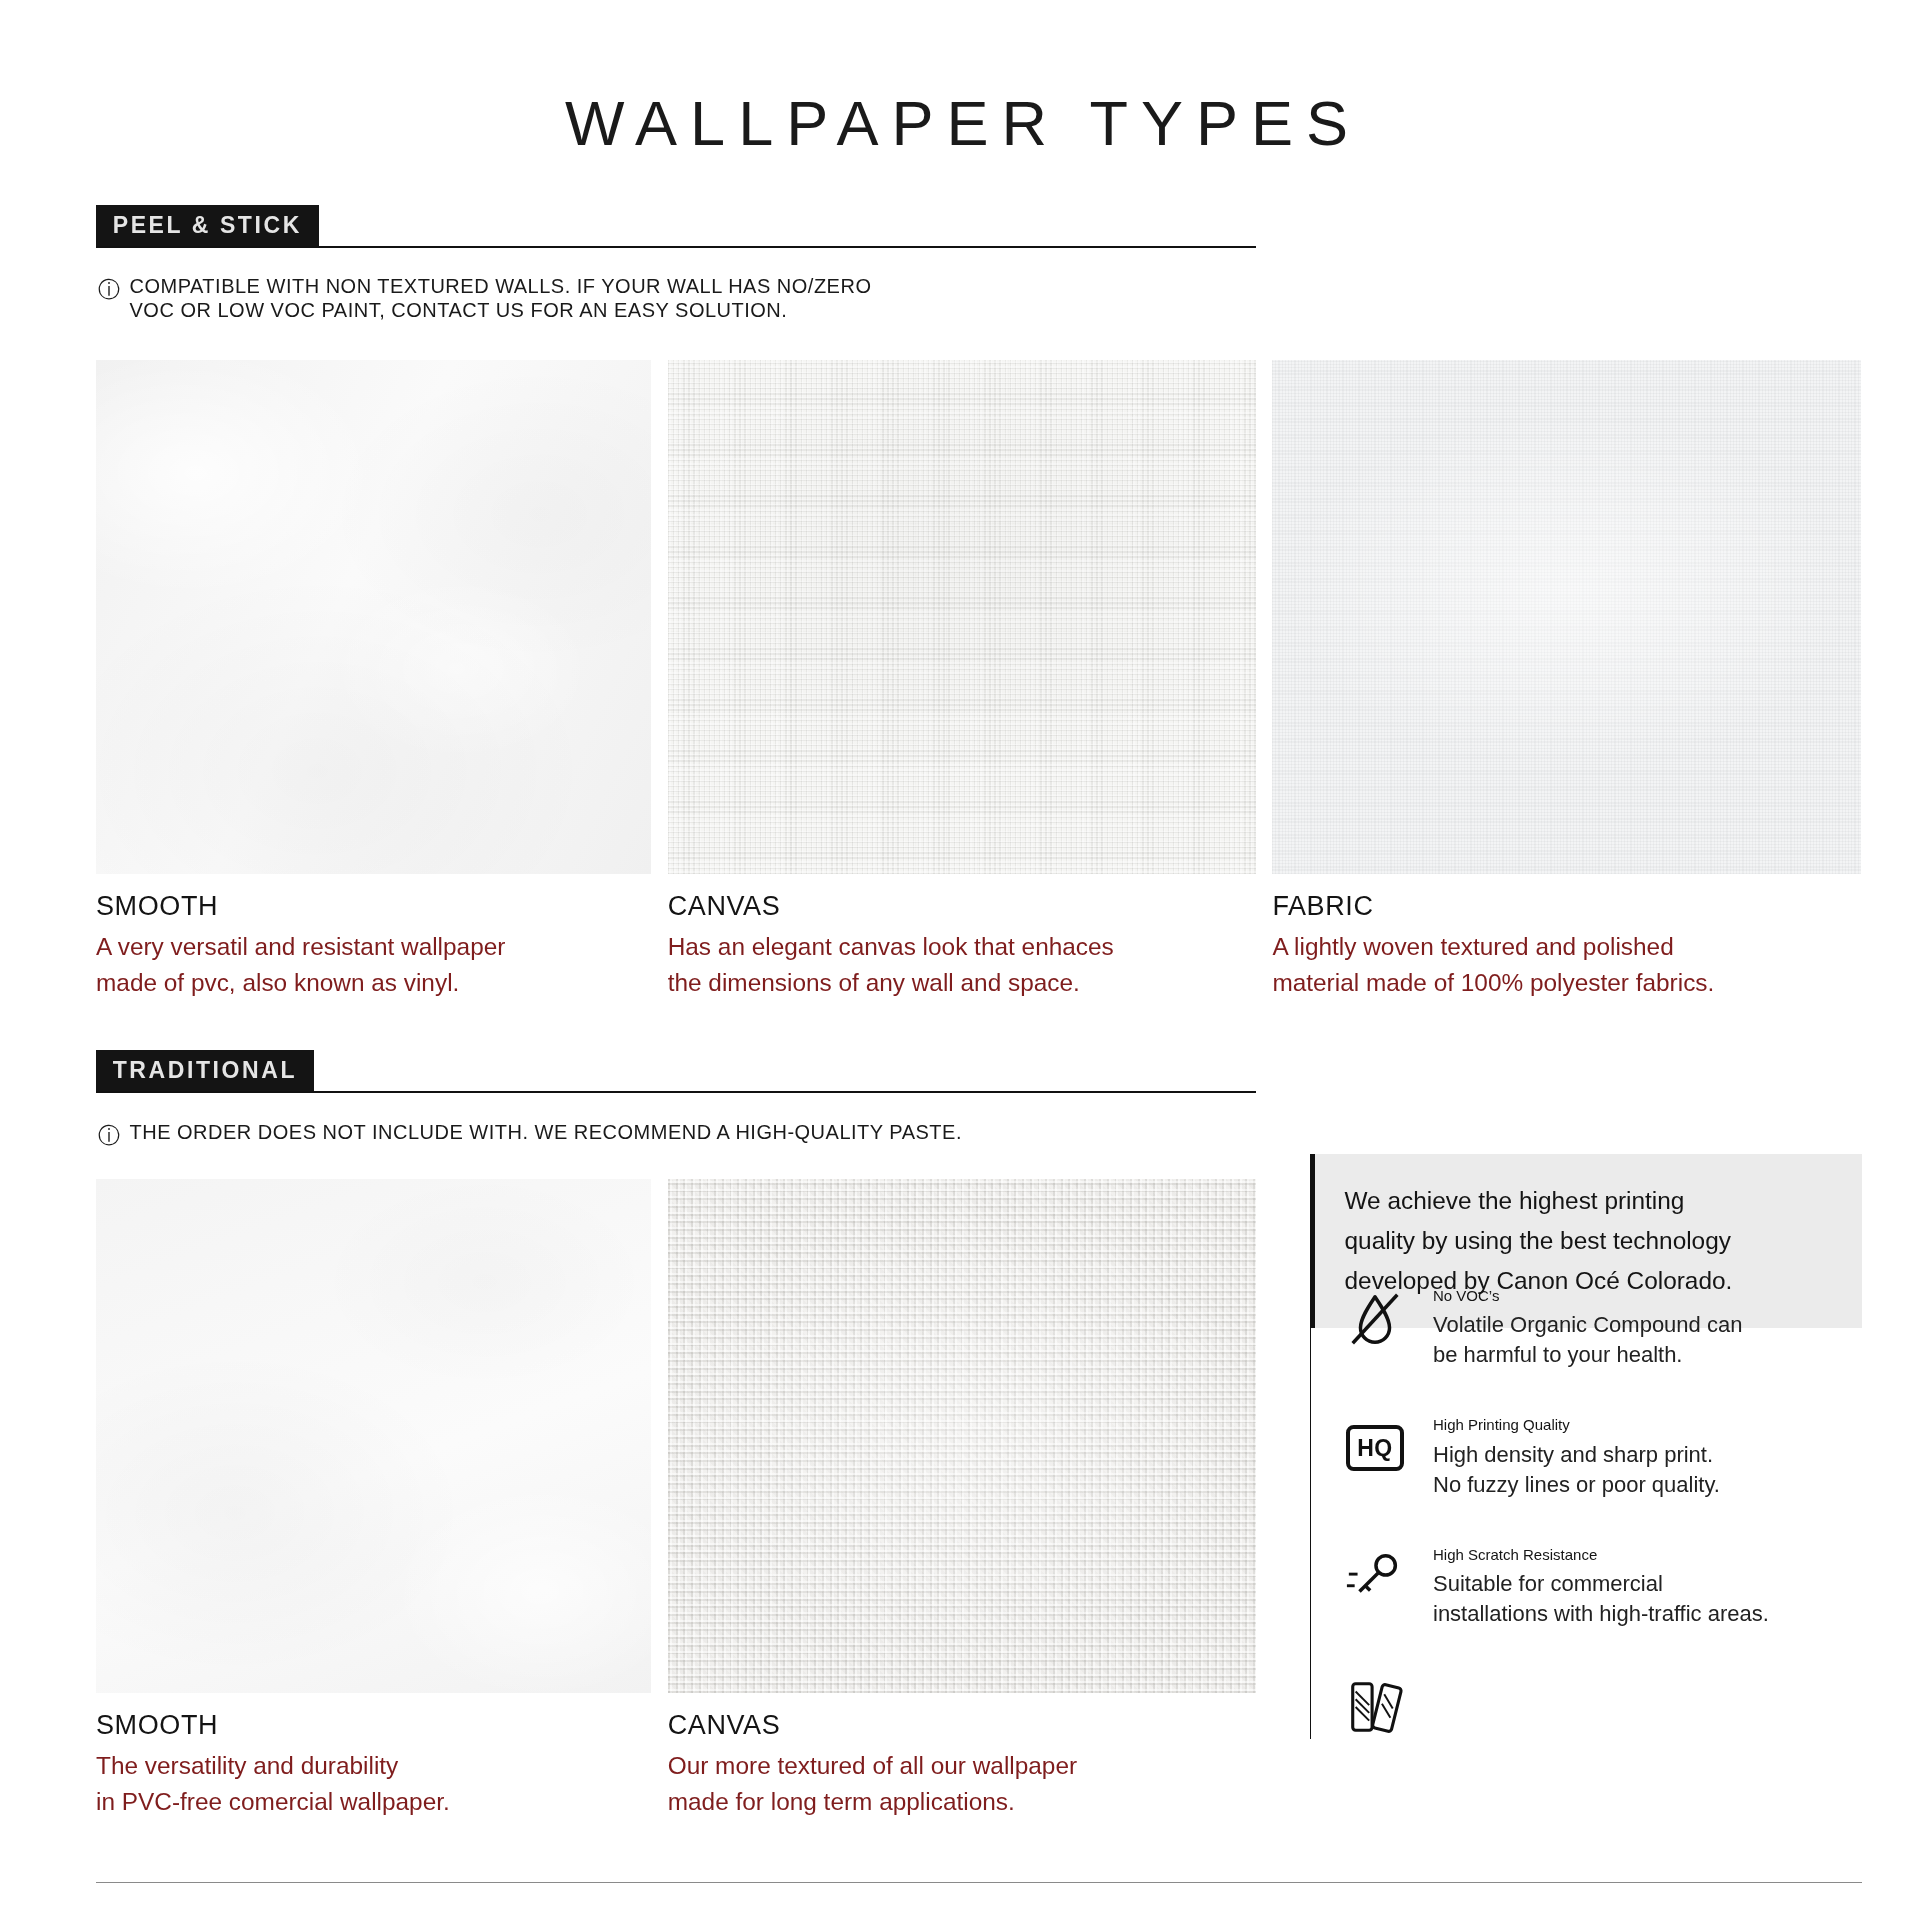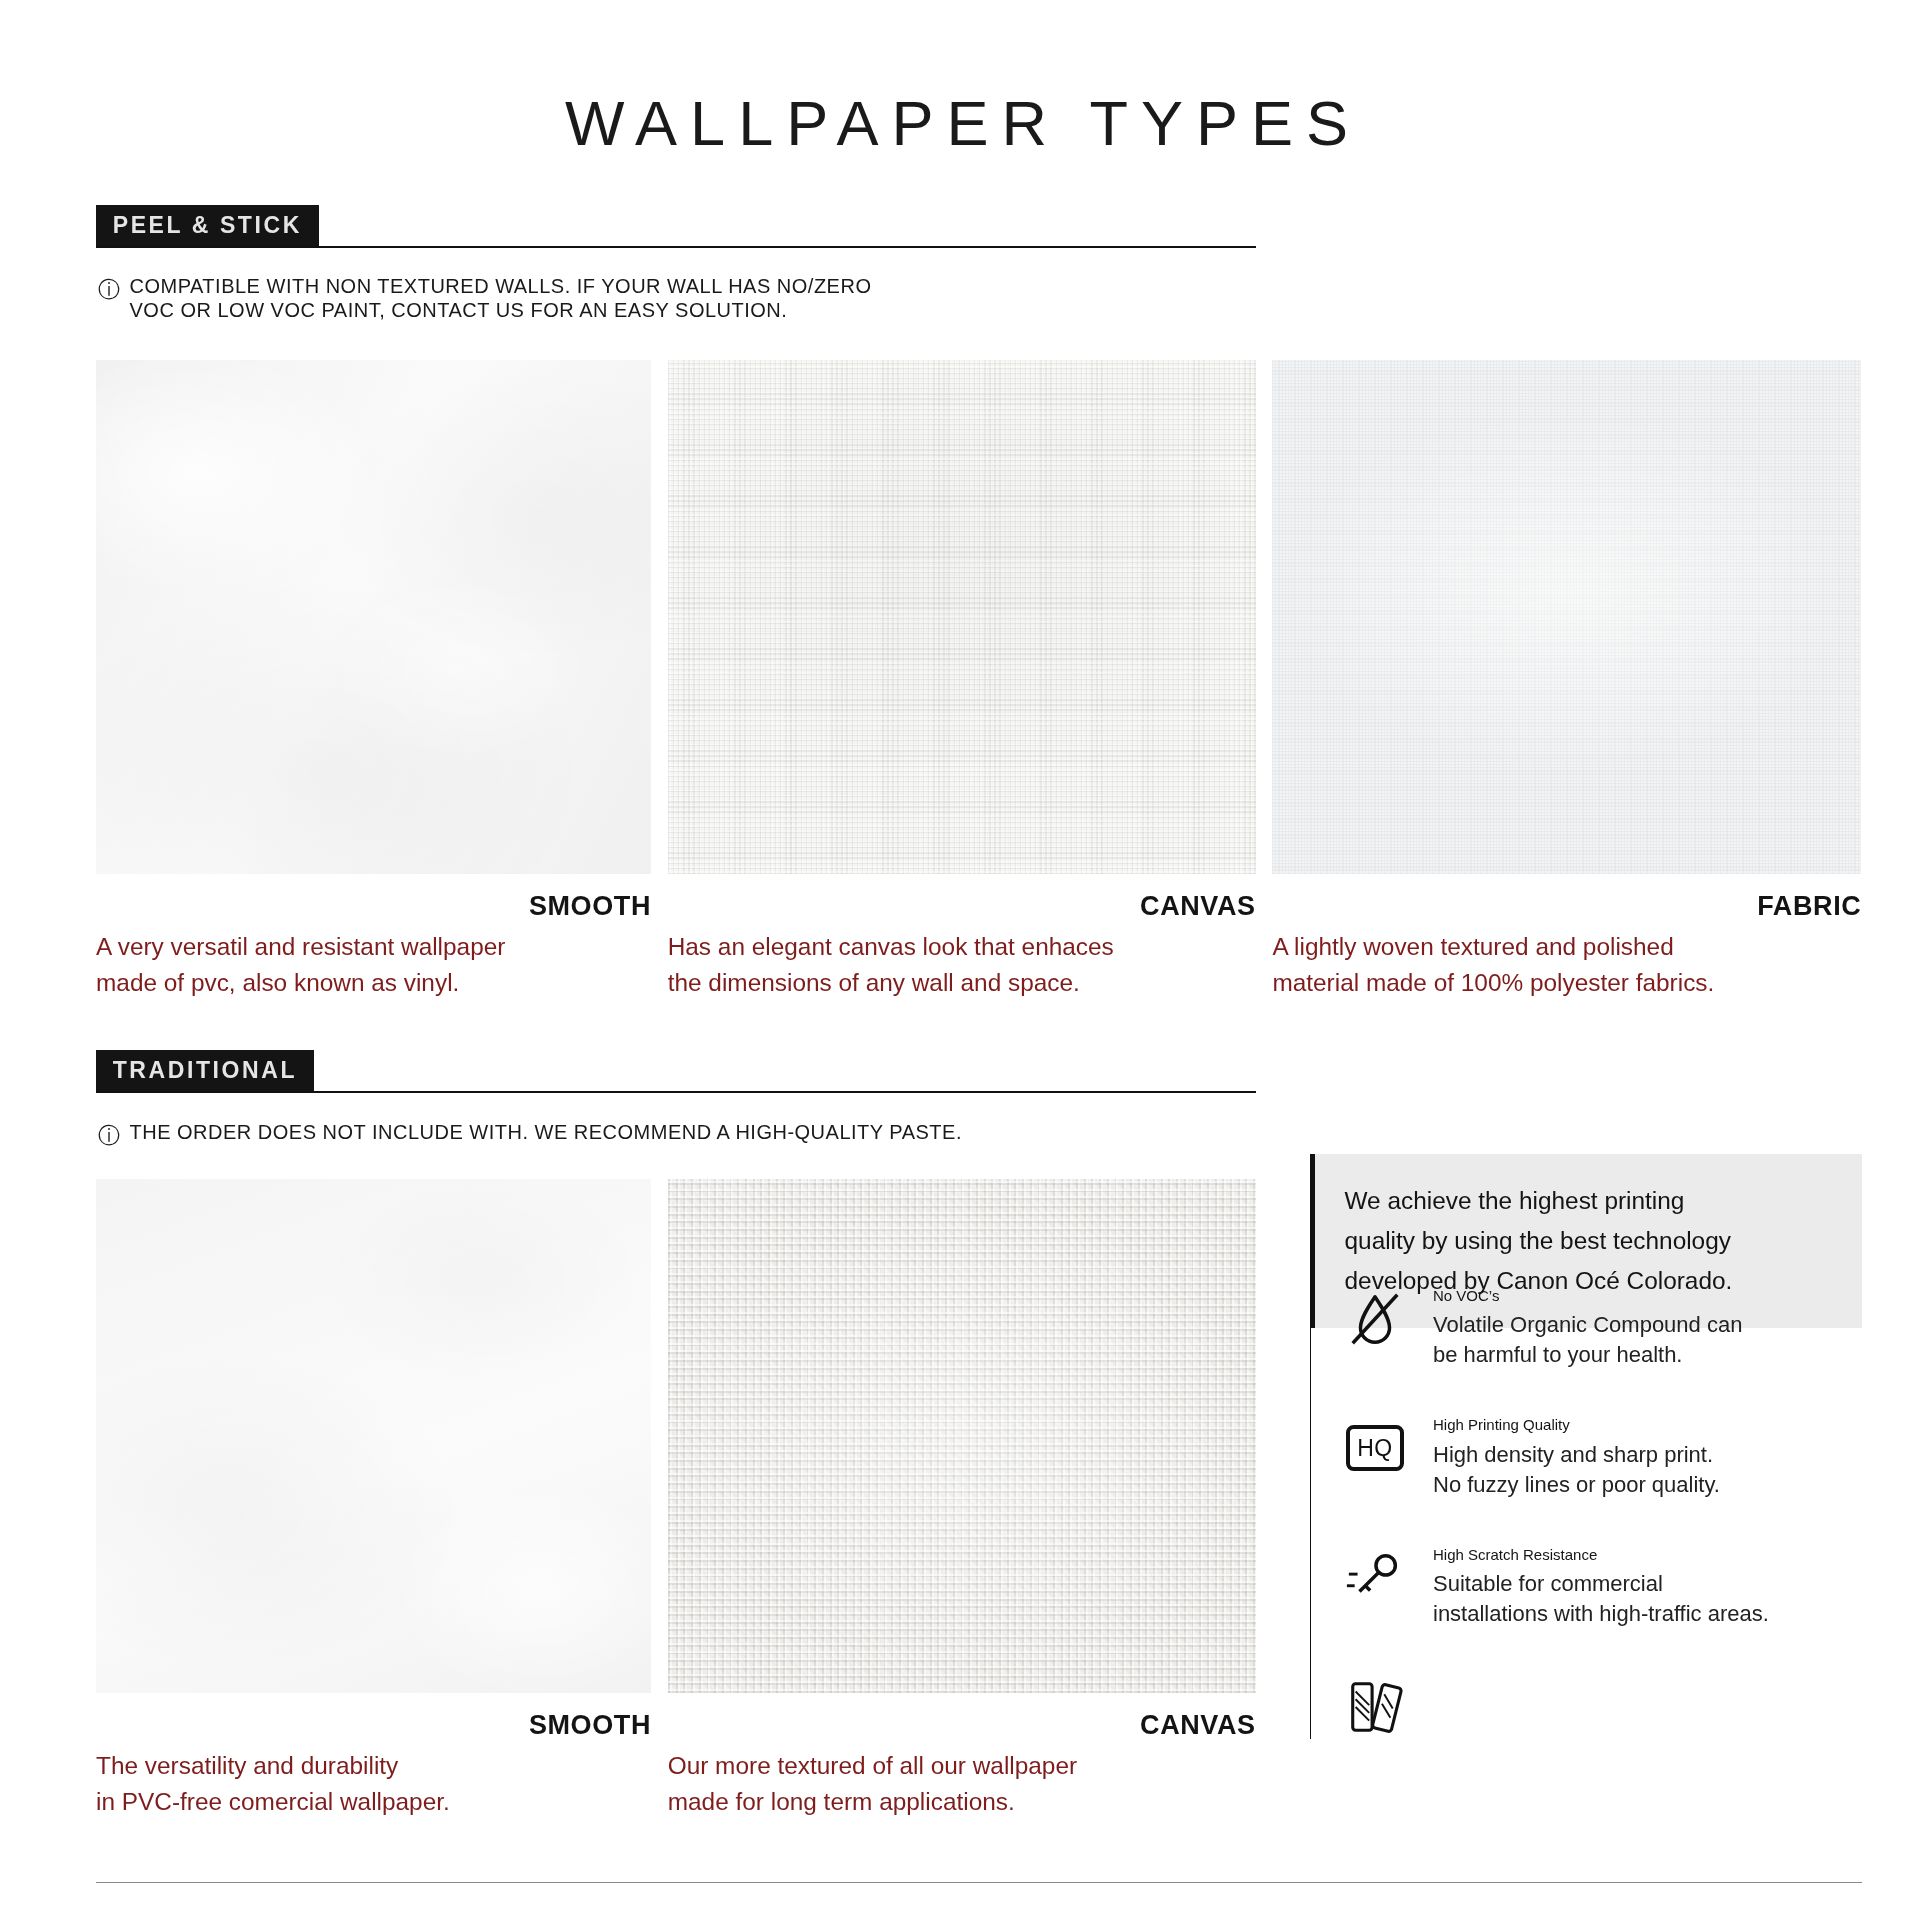--- a/index.html
+++ b/index.html
@@ -28,21 +28,21 @@
   .pre { white-space:pre-line; }
 
   .row { position:absolute; left:96px; display:flex; gap:16.7px; }
   .row1 { top:360px; }
   .row2 { top:1179px; }
   .col { display:flex; flex-direction:column; }
   .col-a { width:555px; }
   .col-b { width:588px; }
   .col-c { width:589px; }
   .swatch { height:514px; width:100%; }
-  .sample-name { margin-top:16.7px; font-size:27px; font-weight:bold; letter-spacing:0.6px; color:#141414;text-align:right; }
+  .sample-name { margin-top:16.7px; font-size:27px; font-weight:normal; letter-spacing:0.6px; color:#141414; }
   .sample-desc { margin-top:7.7px; font-size:24.4px; line-height:36px; color:#7f1d1d; }
 
   
   .tex-smooth {
     background-color:#f6f6f6;
     background-image:
       radial-gradient(ellipse 55% 40% at 18% 22%, rgba(255,255,255,.8), transparent 60%),
       radial-gradient(ellipse 60% 45% at 80% 30%, rgba(0,0,0,.025), transparent 65%),
       radial-gradient(ellipse 70% 55% at 40% 80%, rgba(0,0,0,.03), transparent 70%),
       radial-gradient(ellipse 40% 30% at 65% 60%, rgba(255,255,255,.6), transparent 60%),
@@ -91,21 +91,21 @@
     position:absolute; left:1310px; top:1287px; width:552px;
     border-left:1.9px solid #111; padding-left:32px;
     display:flex; flex-direction:column; gap:46px;
   }
   .feature { display:flex; align-items:flex-start; }
   .f-icon { flex:0 0 64px; height:64px; margin-right:26px; display:flex; align-items:center; justify-content:center; }
   .f-icon svg { width:62px; height:62px; }
   .hq-box {
     width:58px; height:46px; border:4.5px solid #111; border-radius:7.7px;
     display:flex; align-items:center; justify-content:center;
-    font-weight:normal; font-size:23px; letter-spacing:0.6px; color:#111;
+    font-weight:bold; font-size:23px; letter-spacing:0.6px; color:#111;
   }
   .f-title { font-size:15px; font-weight:normal; color:#141414; margin-bottom:6.4px; }
   .f-desc { font-size:22px; line-height:30px; color:#222; }
 
   .bottom-rule { position:absolute; left:96px; top:1882px; width:1766px; border-top:1.9px solid #8a8a8a; }
 </style>
 </head>
 <body>
 
 <div class="page">

